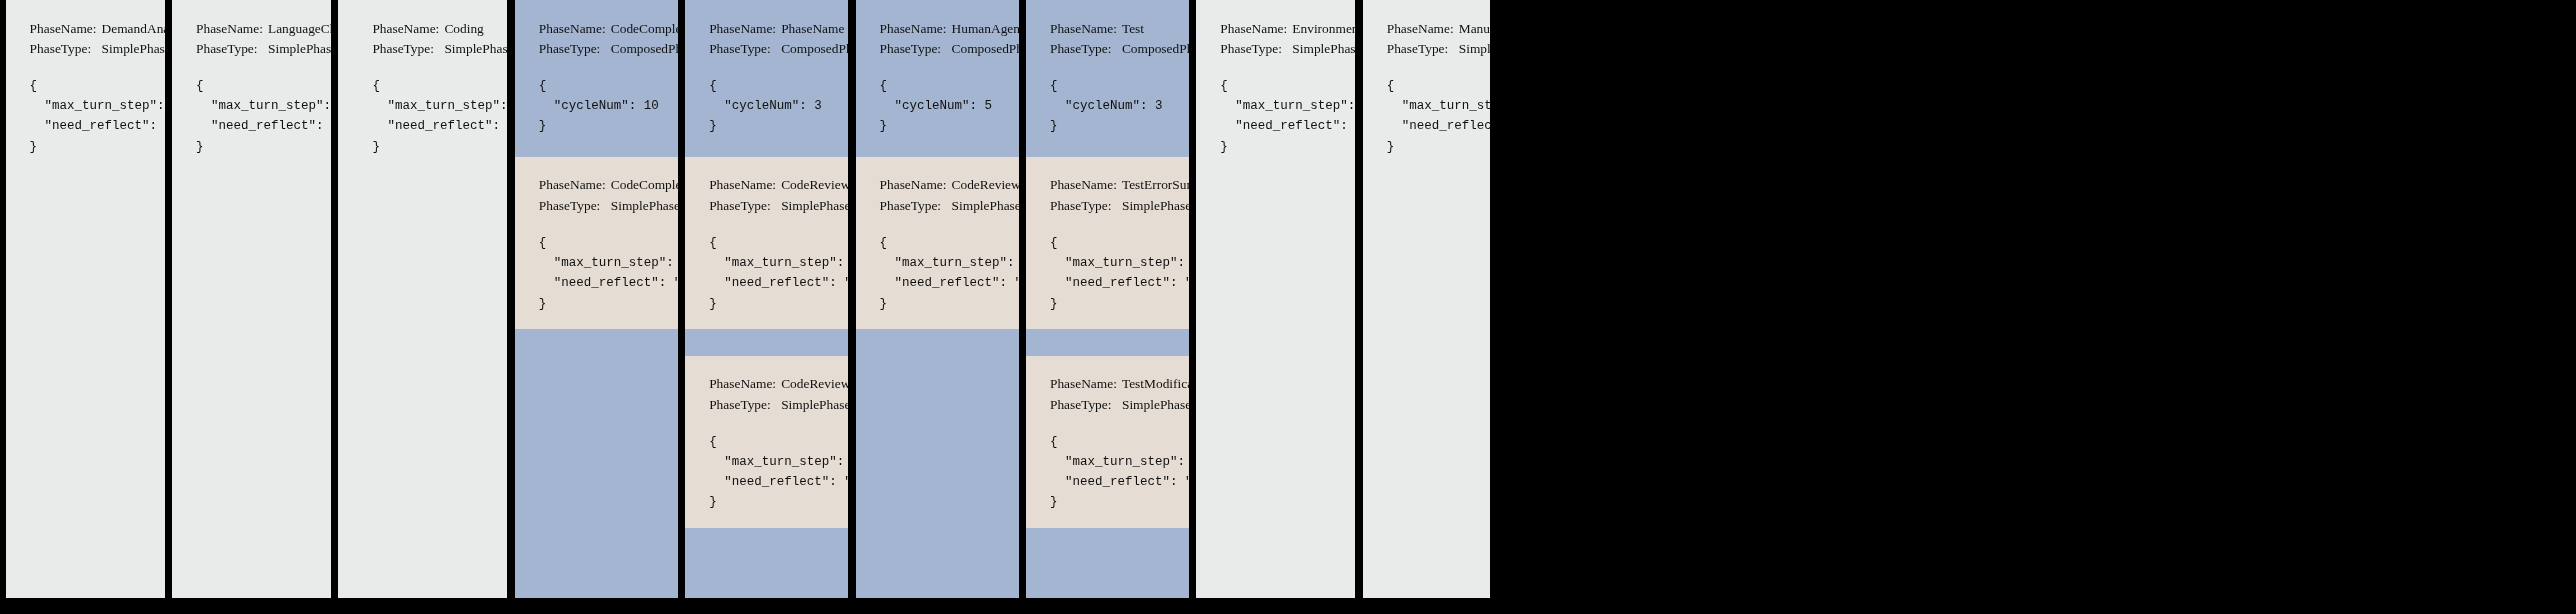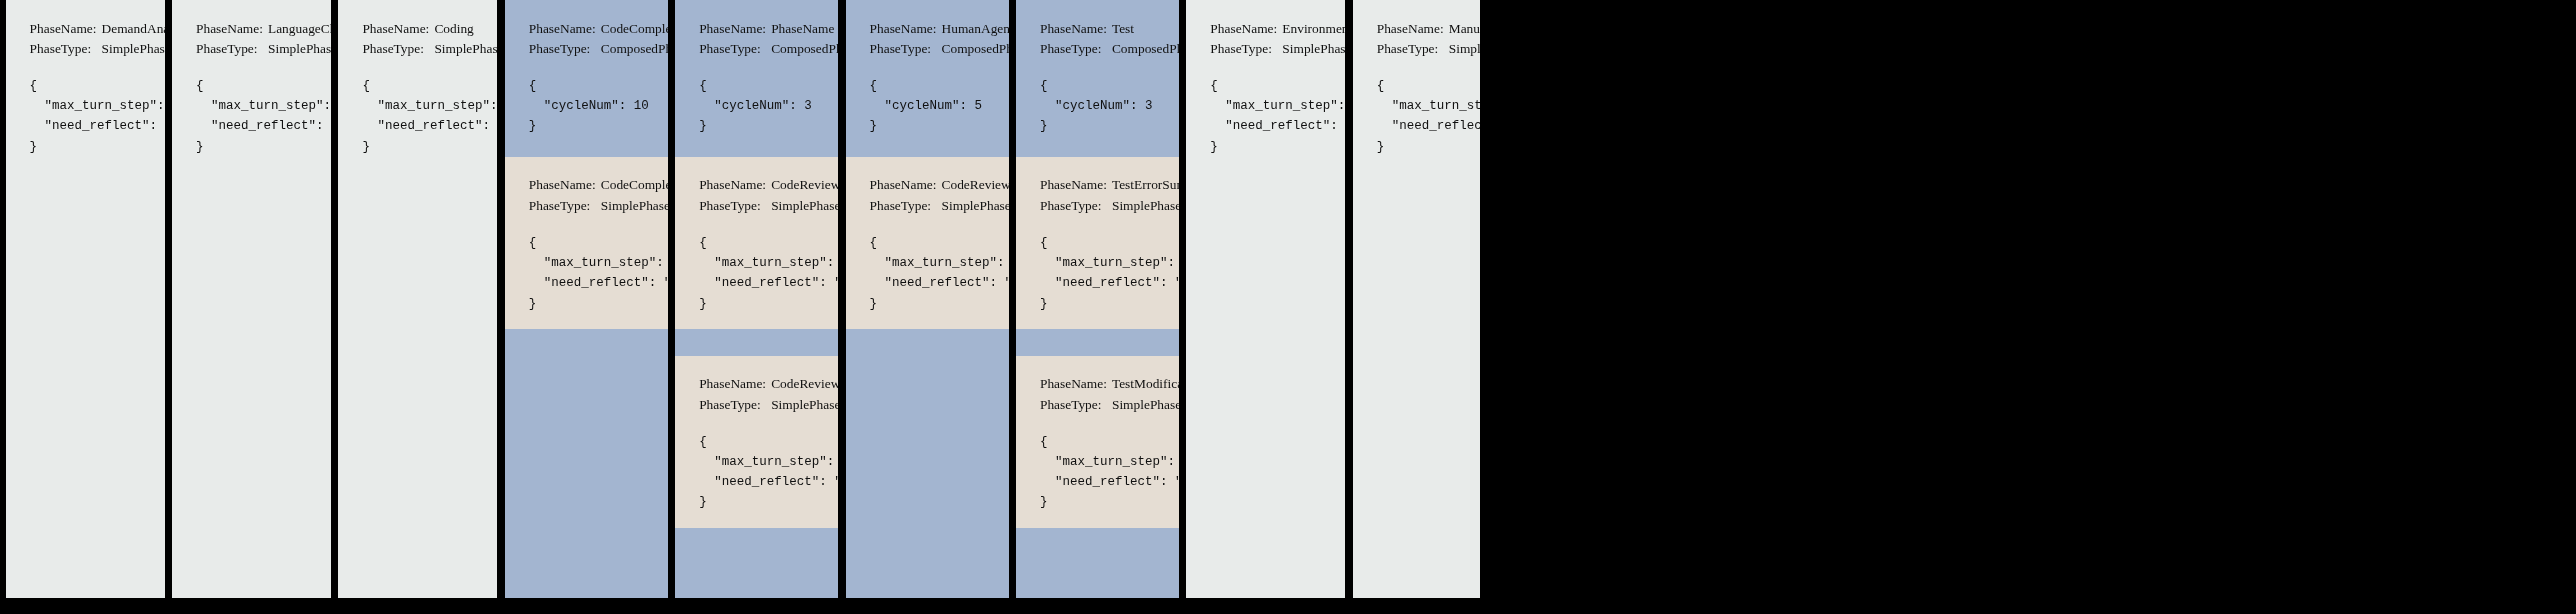--- a/index.html
+++ b/index.html
@@ -37,21 +37,21 @@
         <div class="hdr">
           <div class="hrow"><span class="hkey">PhaseName:</span><span class="hval">LanguageChoose</span></div>
           <div class="hrow"><span class="hkey">PhaseType:</span><span class="hval">SimplePhase</span></div>
         </div>
         <pre class="json" style="margin: 15.8px 0px 0px;">{
   "max_turn_step": -1,
   "need_reflect": "True"
 }</pre>
       </div>
     </div>
-    <div class="col" style="width: 159px;">
+    <div class="col" style="width: 159px; padding-left: 10px;">
       <div class="block">
         <div class="hdr">
           <div class="hrow"><span class="hkey">PhaseName:</span><span class="hval">Coding</span></div>
           <div class="hrow"><span class="hkey">PhaseType:</span><span class="hval">SimplePhase</span></div>
         </div>
         <pre class="json" style="margin: 15.8px 0px 0px;">{
   "max_turn_step": 1,
   "need_reflect": "False"
 }</pre>
       </div>

